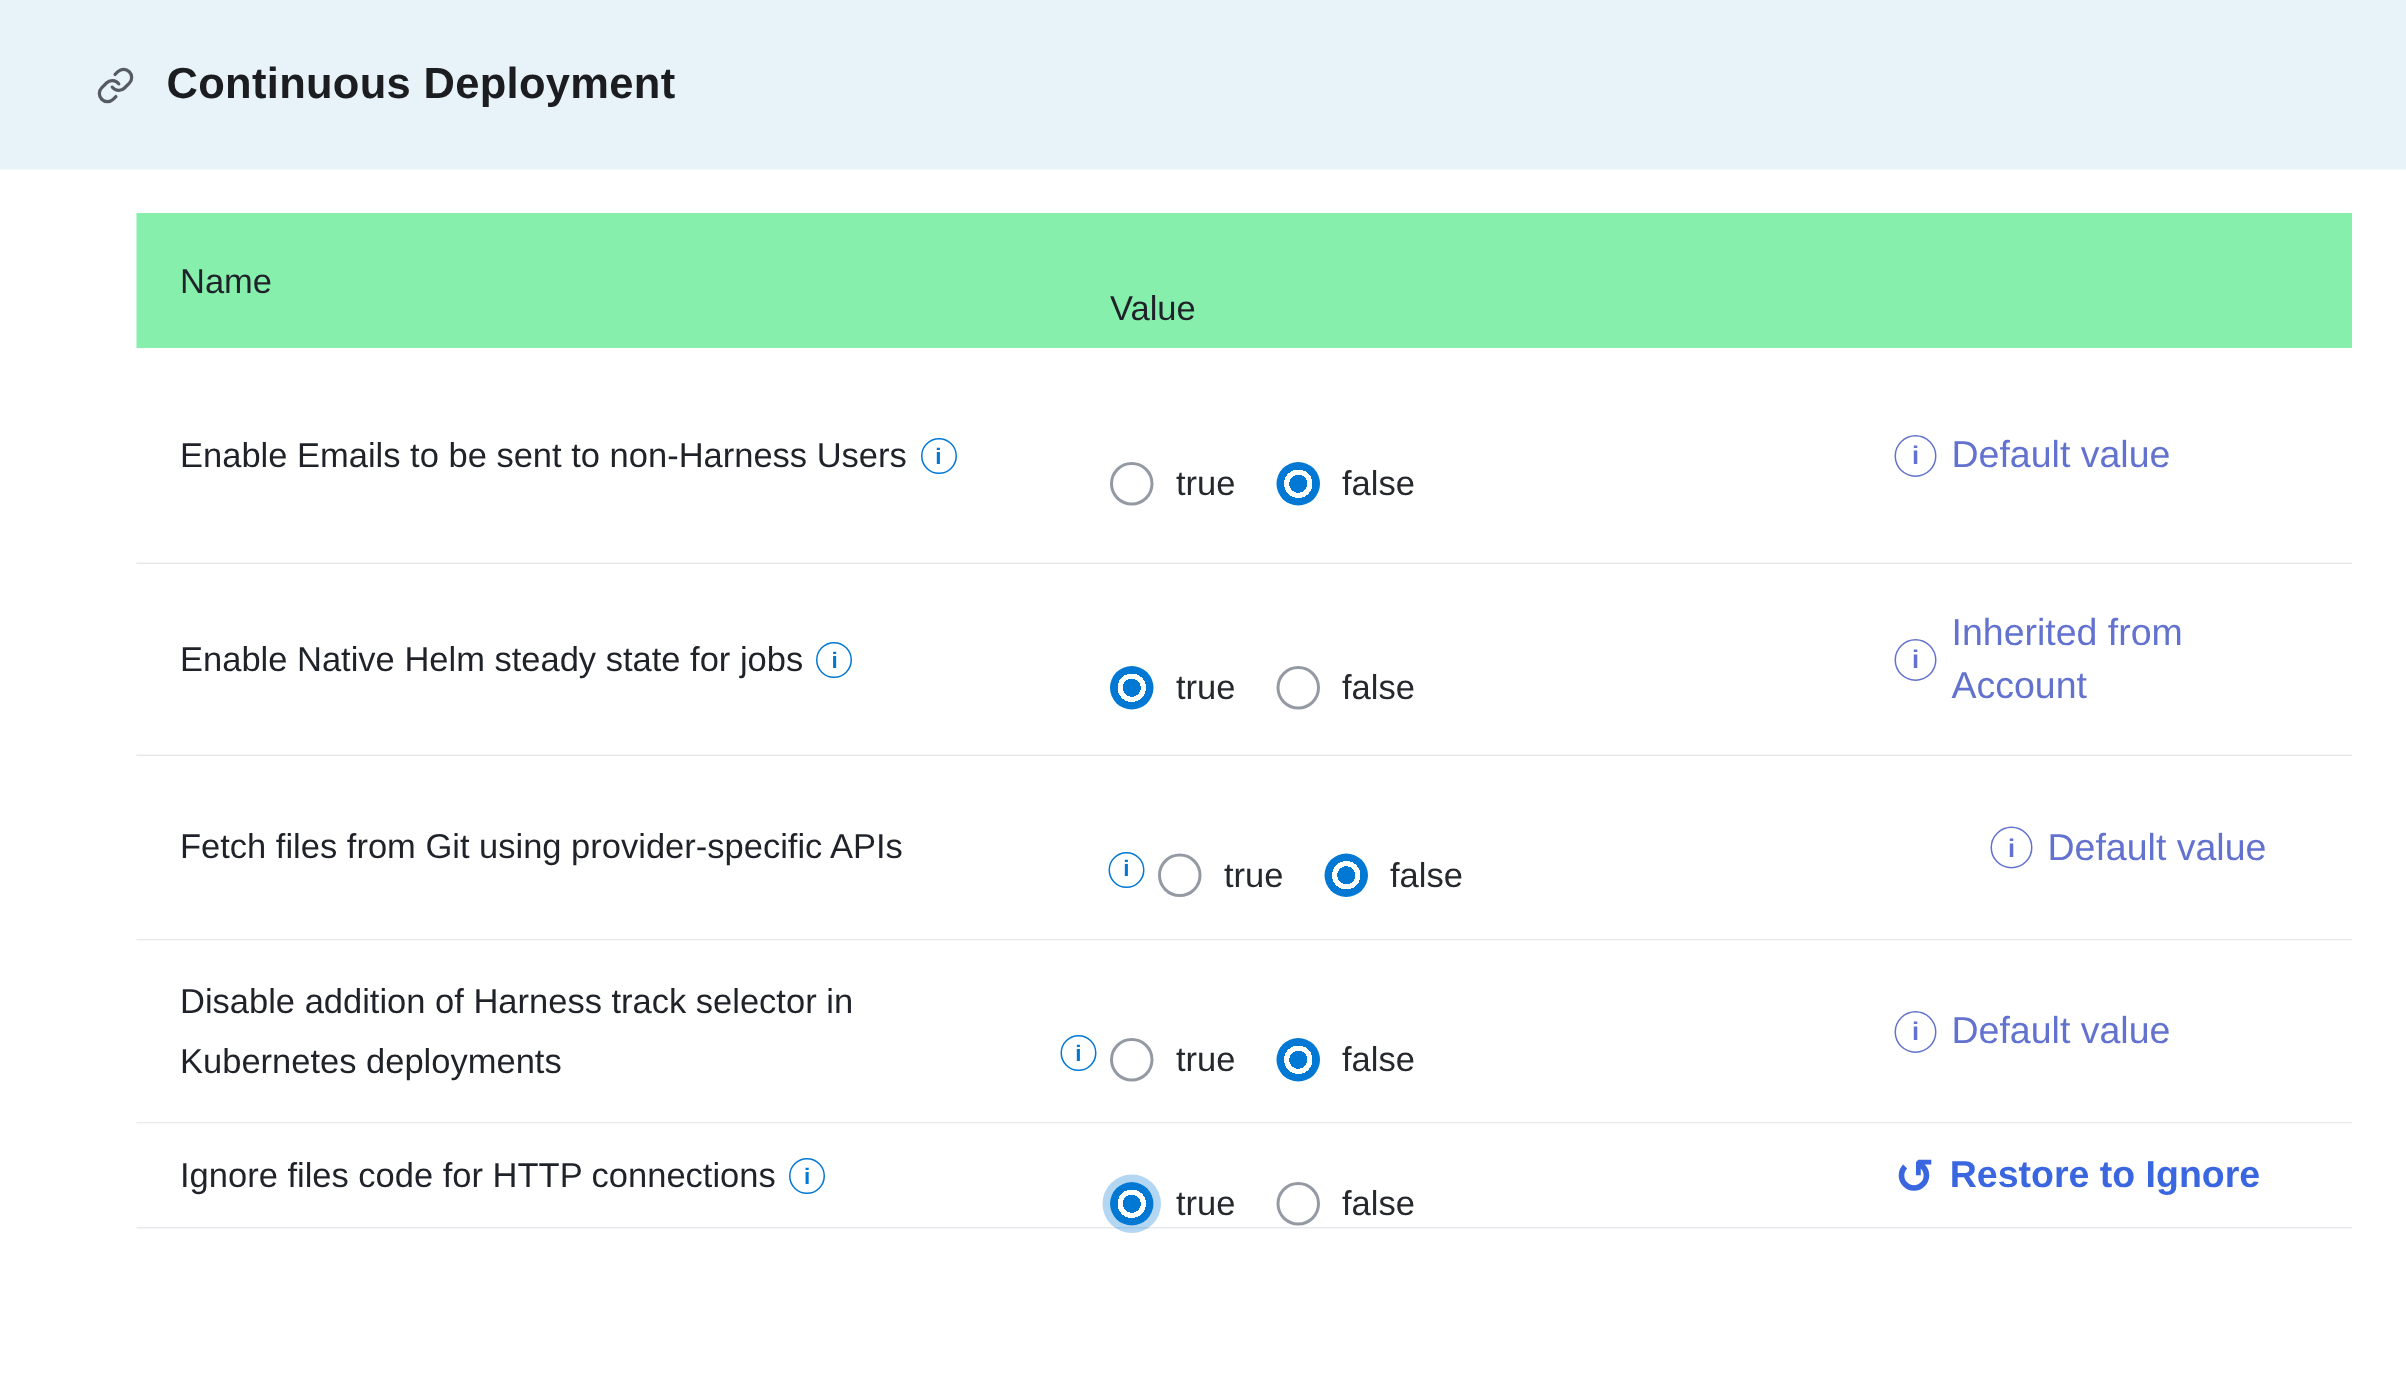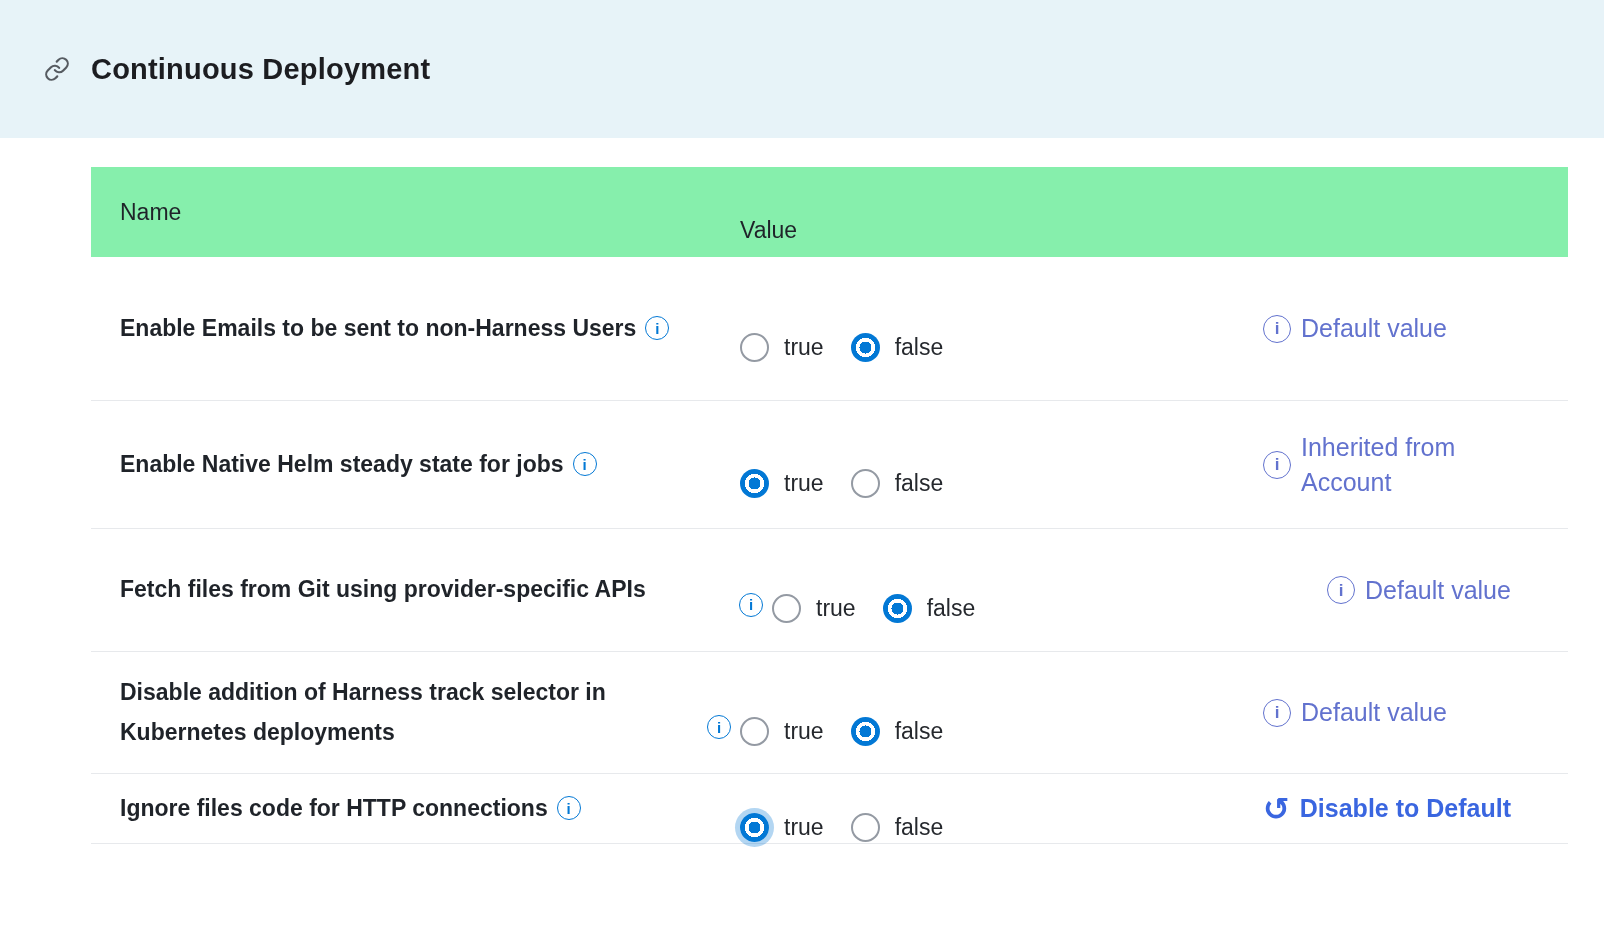--- a/index.html
+++ b/index.html
@@ -5,25 +5,25 @@
   * { box-sizing: border-box; margin: 0; padding: 0; }
   html, body { width: 1604px; height: 926px; overflow: hidden; }
   body {
     font-family: "Liberation Sans", "DejaVu Sans", sans-serif;
     background: #ffffff;
     color: #1f2329;
   }
 
   
   .banner {
-    height: 138px;
+    height: 113px;
     background: var(--banner-bg, #e7f3f8);
     display: flex;
     align-items: center;
-    padding-left: 44px;
+    padding-left: 64px;
     gap: 21px;
   }
   .banner .link-icon { display: inline-flex; width: 26px; height: 26px; }
   .banner h1 {
     font-size: 29px;
     font-weight: 700;
     color: #1c1d21;
     letter-spacing: 0.2px;
   }
 
@@ -53,21 +53,21 @@
   .trow:nth-of-type(5) { min-height: 122px; }
 
   .cname  { width: 610px; padding-left: 29px; padding-right: 20px; }
   .cvalue { width: 562px; display: flex; align-items: center; margin-top: 37px; }
   .cstatus { flex: 1; display: flex; align-items: center; gap: 10px; }
 
   .thead .cvalue { padding-left: 39px; }
 
   .nlabel {
     font-size: 23px;
-    font-weight: 700;
+    font-weight: 400;
     line-height: 1.7;
     color: #1f2329;
     text-align: right;
   }
 
   
   .iicon {
     display: inline-flex;
     align-items: center;
     justify-content: center;
@@ -275,17 +275,17 @@
         <span class="rlabel">true</span>
       </label>
       <label class="radio">
         <span class="rb"></span>
         <span class="rlabel">false</span>
       </label>
     </div>
     <div class="cstatus">
 
       <span class="restore-icon">↺</span>
-      <span class="slabel">Disable to Default</span>
+      <span class="slabel">Restore to Ignore</span>
     </div>
   </div>
 
 </div>
 
 </body></html>

